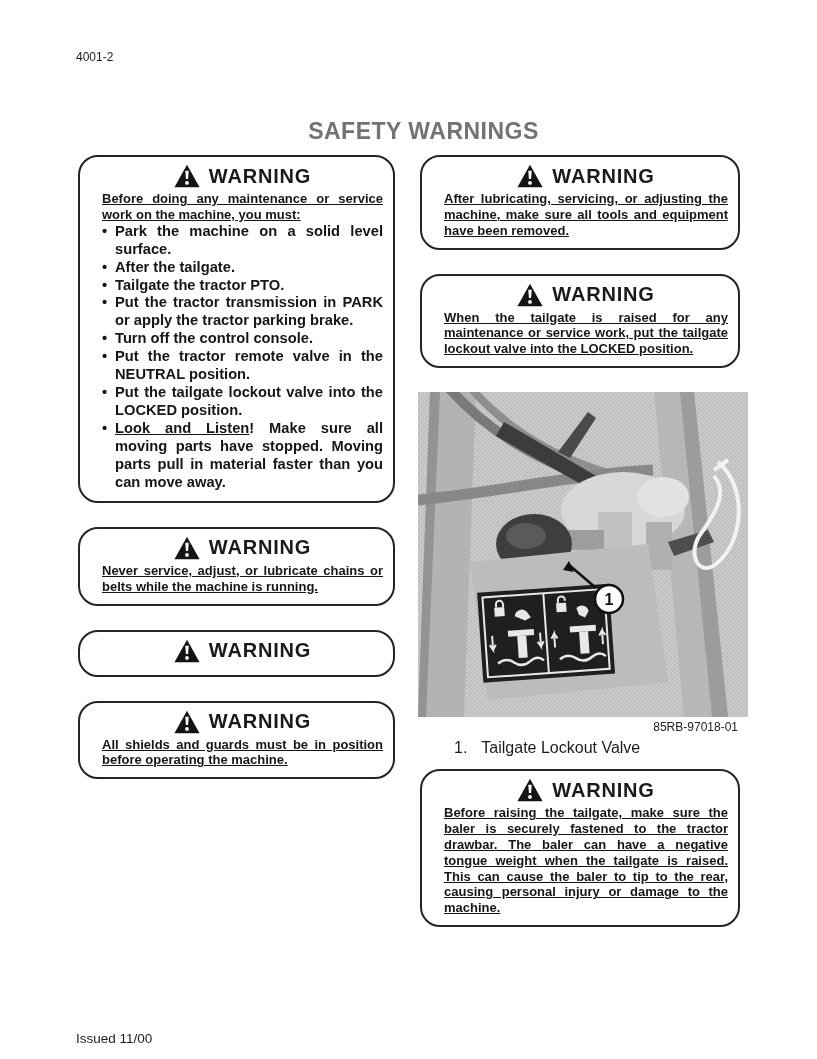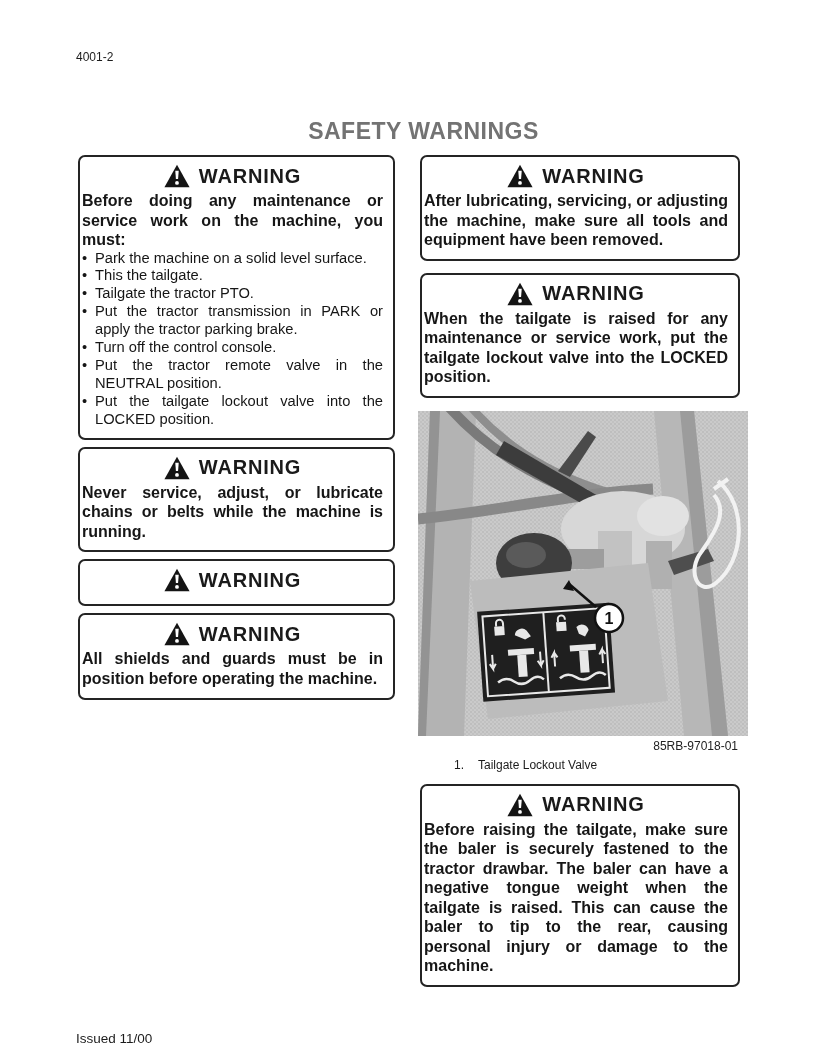--- a/index.html
+++ b/index.html
@@ -23,57 +23,57 @@
   .columns {
     position:absolute; left:78px; top:155px;
     width:662px; display:flex; gap:25px;
     align-items:flex-start;
   }
   .col-left  { width:317px; }
   .col-right { width:320px; }
 
   .warning-box {
     border:2px solid #242424;
-    border-radius:7px;
+    border-radius:20px;
     background:#ffffff;
-    padding:5px 10px 9px 2px;
-    margin-bottom:7px;
+    padding:5px 10px 9px 22px;
+    margin-bottom:24px;
     box-sizing:border-box;
   }
   .warning-header {
     display:flex; justify-content:center; align-items:center;
     gap:9px; margin:2px 0 3px 0;
   }
   .warning-word {
     font-size:20px; font-weight:bold; letter-spacing:0.8px; color:#1a1a1a;
   }
   .wicon { width:26px; height:24px; flex:0 0 auto; }
   .wtext {
-    font-weight:bold; font-size:16px; line-height:1.22;
-    text-align:justify; margin:0; color:#161616;
+    font-weight:bold; font-size:13px; line-height:1.22;
+    text-align:justify; margin:0; color:#161616;text-decoration:underline;
   }
   ul.wbullets { list-style:none; margin:0; padding:0; }
   ul.wbullets li {
     position:relative; padding-left:13px;
-    font-weight:normal; font-size:14.7px; line-height:1.22;
+    font-weight:bold; font-size:14.7px; line-height:1.22;
     text-align:justify; color:#161616;
   }
   ul.wbullets li::before {
     content:"\2022"; position:absolute; left:0; top:0;
   }
   .u { text-decoration:underline; }
 
   .figure-block { margin:13px 0 0 0; }
   .photo-frame { width:330px; margin-left:-2px; line-height:0; }
   .fig-ref {
     text-align:right; font-size:12px;
     margin:3px 2px 0 0; color:#222;
   }
   .fig-caption {
-    font-size:12px; margin:5px 0 12px 0; padding-left:34px; color:#1c1c1c;
+    font-size:16px; margin:5px 0 12px 0; padding-left:34px; color:#1c1c1c;
   }
   .fig-caption .cap-num { margin-right:14px; }
 
   .footer {
     position:absolute; left:76px; top:1031px;
     font-size:13.5px; color:#1c1c1c;
   }
 </style>
 </head>
 <body>
@@ -92,26 +92,27 @@
           <svg class="wicon" viewBox="0 0 60 54">
             <path d="M30 1 L59 53 L1 53 Z" fill="#141414"></path>
             <path d="M26 15 h8 l-1.5 19 h-5 Z" fill="#ffffff"></path>
             <circle cx="30" cy="43" r="4.4" fill="#ffffff"></circle>
           </svg>
           <span class="warning-word">WARNING</span>
         </div>
         <p class="wtext">Before doing any maintenance or service work on the machine, you must:</p>
         <ul class="wbullets">
           <li>Park the machine on a solid level surface.</li>
-          <li>This the tailgate.</li>
+          <li>After the tailgate.</li>
           <li>Tailgate the tractor PTO.</li>
           <li>Put the tractor transmission in PARK or apply the tractor parking brake.</li>
           <li>Turn off the control console.</li>
           <li>Put the tractor remote valve in the NEUTRAL position.</li>
           <li>Put the tailgate lockout valve into the LOCKED position.</li>
+          <li><span class="u">Look and Listen</span><span>! Make sure all moving parts have stopped. Moving parts pull in material faster than you can move away.</span></li>
         </ul>
       </section>
 
       <section class="warning-box">
         <div class="warning-header">
           <svg class="wicon" viewBox="0 0 60 54">
             <path d="M30 1 L59 53 L1 53 Z" fill="#141414"></path>
             <path d="M26 15 h8 l-1.5 19 h-5 Z" fill="#ffffff"></path>
             <circle cx="30" cy="43" r="4.4" fill="#ffffff"></circle>
           </svg>

